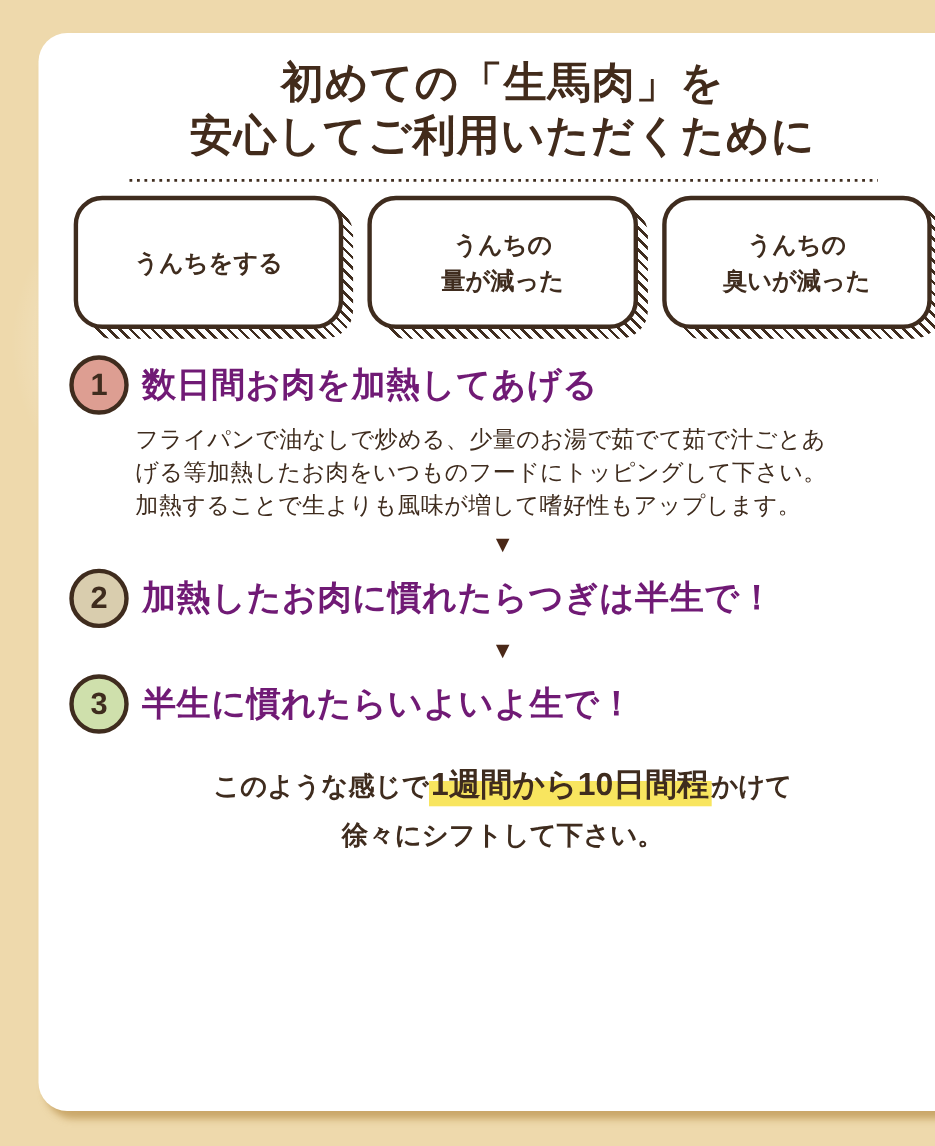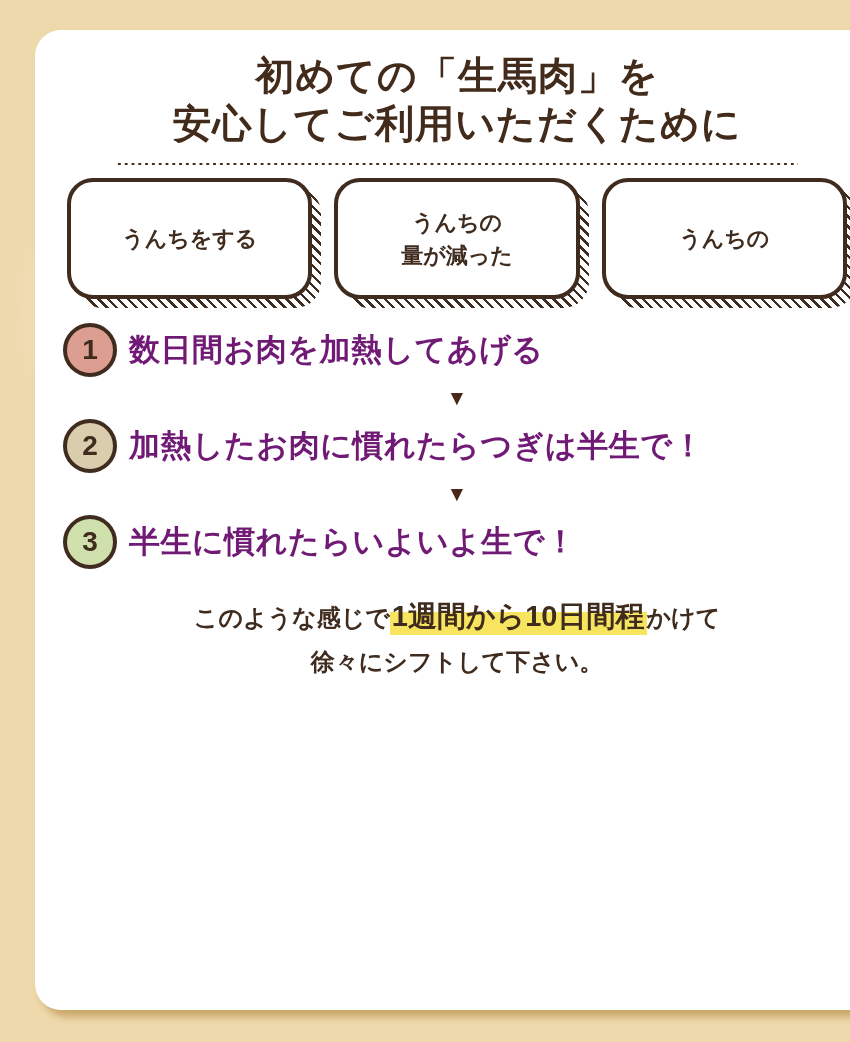--- a/index.html
+++ b/index.html
@@ -98,33 +98,39 @@
       <div class="hatch"></div>
       <div class="bubble">
         <div>うんちの</div>
         <div>量が減った</div>
       </div>
     </div>
     <div class="bubble-wrap">
       <div class="hatch"></div>
       <div class="bubble">
         <div>うんちの</div>
+        <div>臭いが減った</div>
       </div>
     </div>
   </div>
 
 
   <div class="caution">
   </div>
 
   <div class="step-row">
     <div class="step-circle c1">1</div>
     <div class="step-title">数日間お肉を加熱してあげる</div>
   </div>
 
+  <div class="step-body">
+    <div>フライパンで油なしで炒める、少量のお湯で茹でて茹で汁ごとあ</div>
+    <div>げる等加熱したお肉をいつものフードにトッピングして下さい。</div>
+    <div>加熱することで生よりも風味が増して嗜好性もアップします。</div>
+  </div>
 
   <div class="flow-arrow">▼</div>
 
   <div class="step-row">
     <div class="step-circle c2">2</div>
     <div class="step-title">加熱したお肉に慣れたらつぎは半生で！</div>
   </div>
 
   <div class="flow-arrow">▼</div>
 

